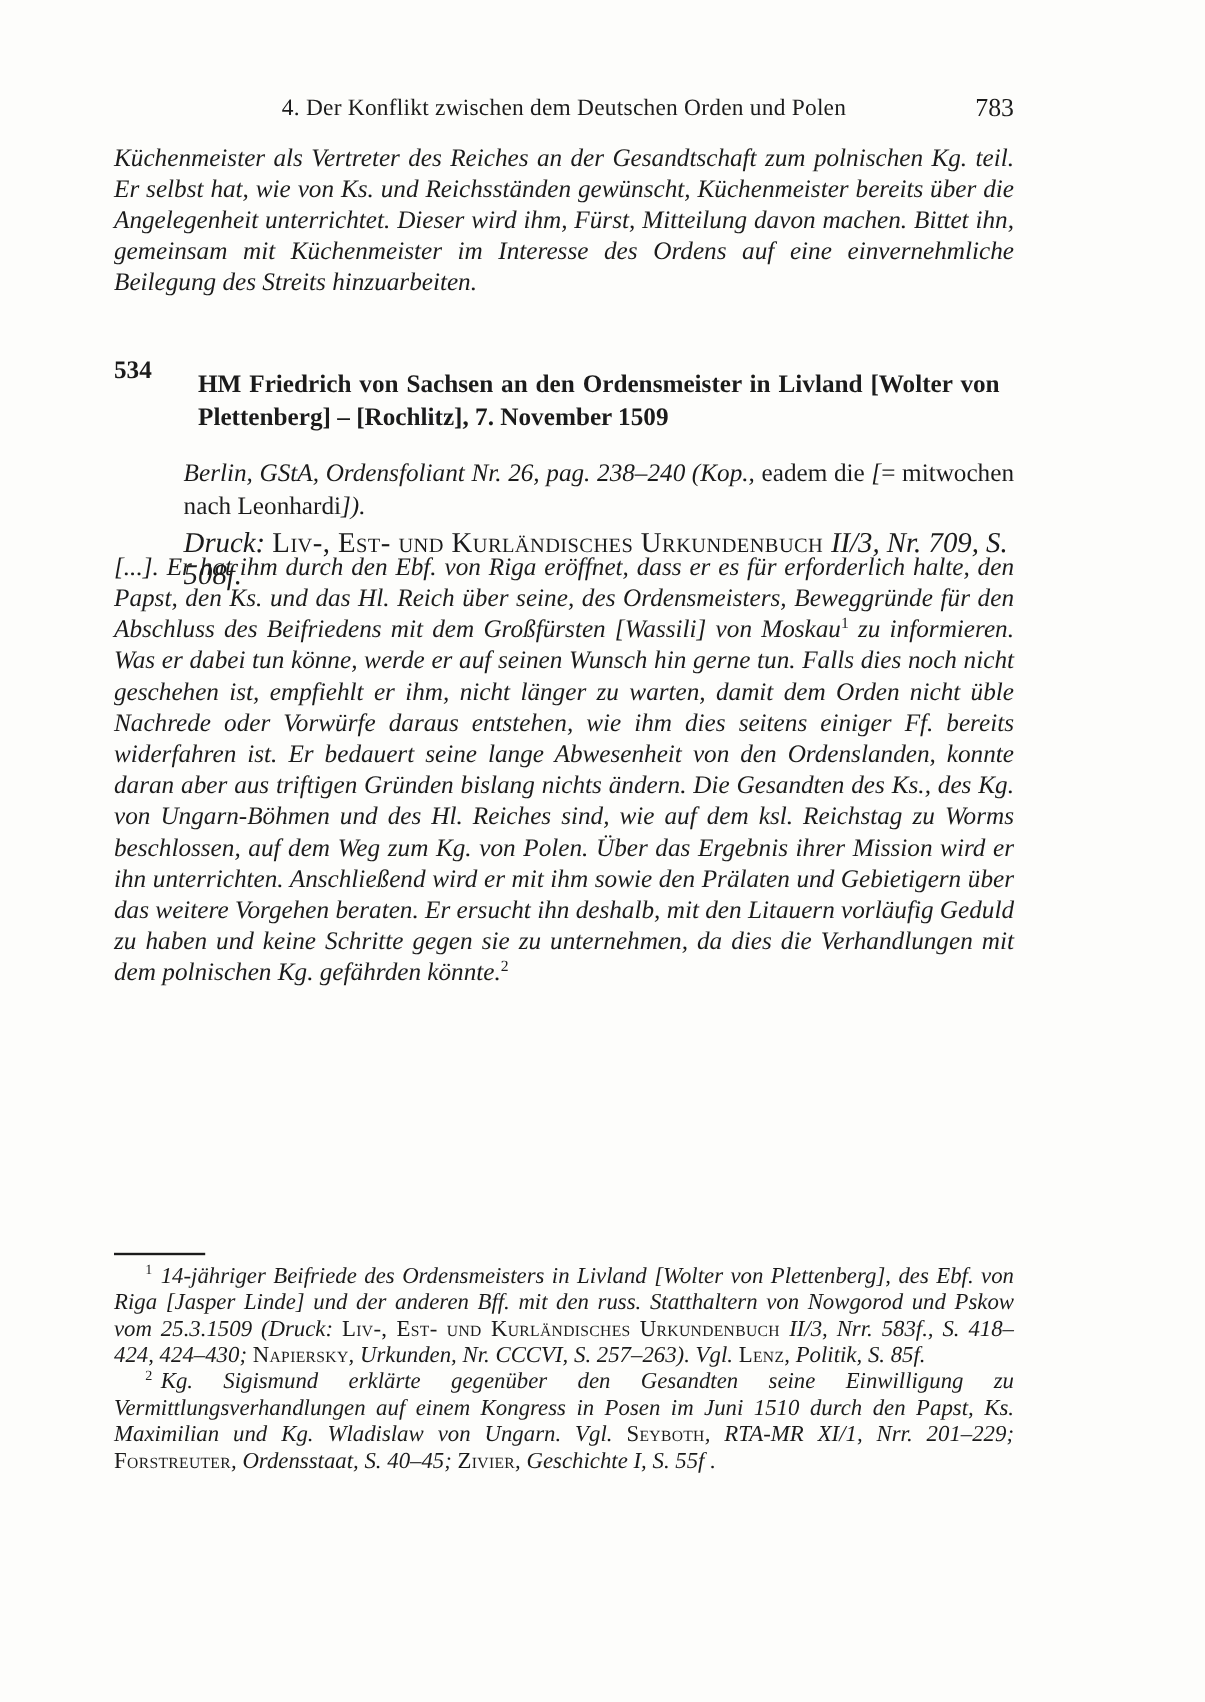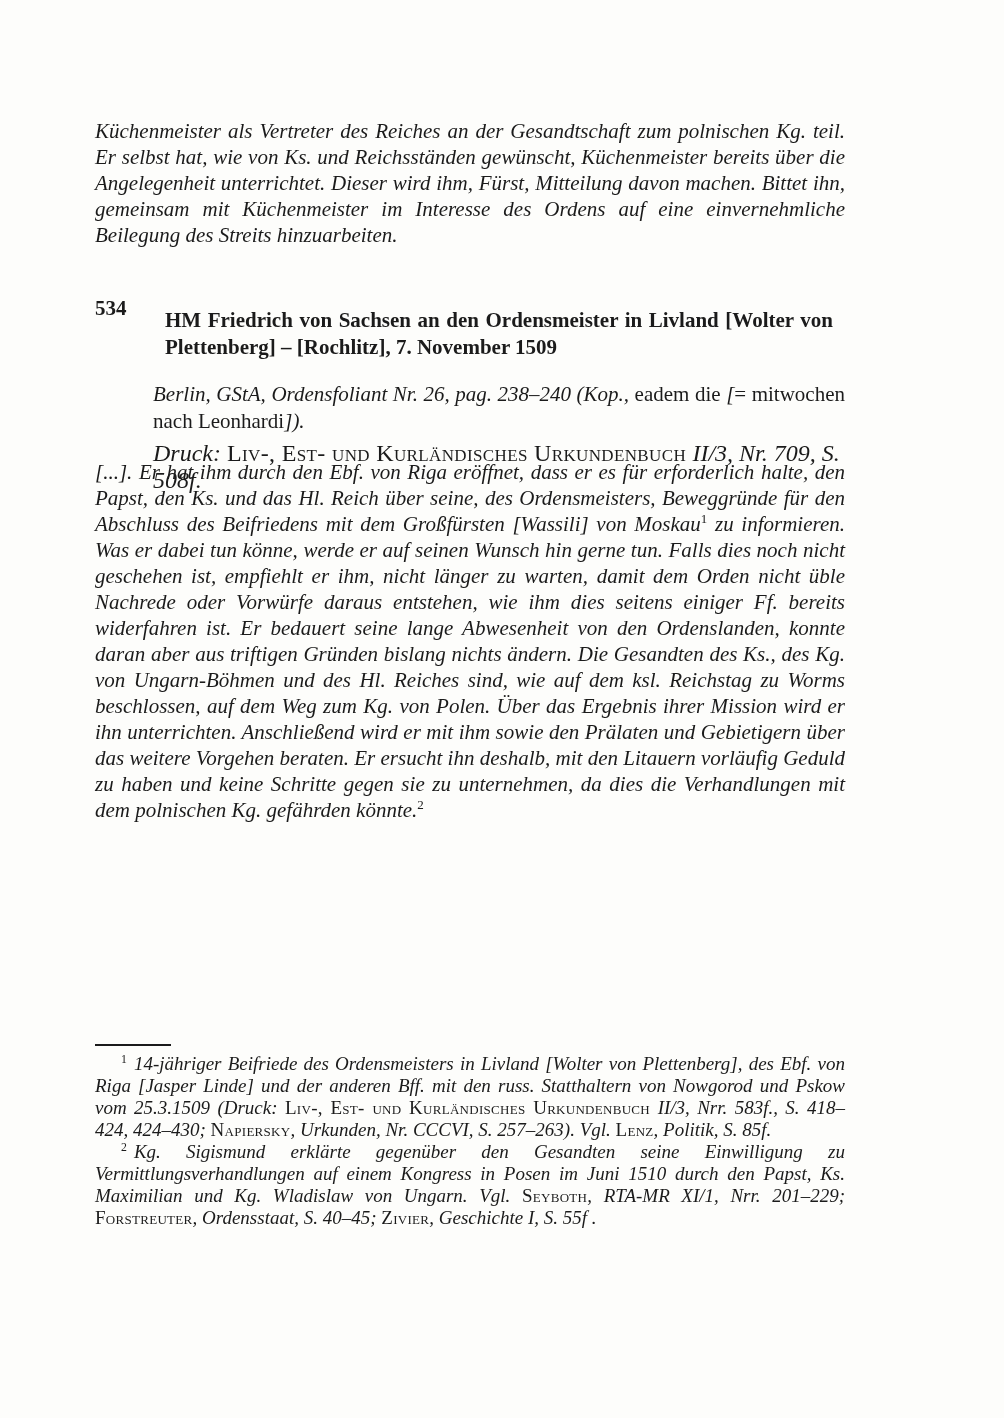--- a/index.html
+++ b/index.html
@@ -88,20 +88,24 @@
     font-style: normal; font-size: 0.62em;
     vertical-align: super; line-height: 0;
   }
   sup.fn-marker { margin-right: 7px; }
 </style>
 </head>
 <body>
 
 <div class="page">
 
+  <header class="running-header">
+    <div class="header-title">4. Der Konflikt zwischen dem Deutschen Orden und Polen</div>
+    <div class="page-number">783</div>
+  </header>
 
   <p class="intro"><span class="seg-i">Küchenmeister als Vertreter des Reiches an der Gesandtschaft zum polnischen Kg. teil. Er selbst hat, wie von Ks. und Reichsständen gewünscht, Küchenmeister bereits über die Angelegenheit unterrichtet. Dieser wird ihm, Fürst, Mitteilung davon machen. Bittet ihn, gemeinsam mit Küchenmeister im Interesse des Ordens auf eine einvernehmliche Beilegung des Streits hinzuarbeiten.</span></p>
 
   <section class="entry">
     <div class="entry-head">
       <div class="entry-number">534</div>
       <h2 class="entry-heading">HM Friedrich von Sachsen an den Ordensmeister in Livland [Wolter von Plettenberg] – [Rochlitz], 7. November 1509</h2>
     </div>
     <p class="archive-ref"><span class="seg-i">Berlin, GStA, Ordensfoliant Nr. 26, pag. 238–240 (Kop., </span><span class="seg-r">eadem die </span><span class="seg-i">[</span><span class="seg-r">= mitwochen nach Leonhardi</span><span class="seg-i">]).</span></p>
     <p class="print-ref"><span class="seg-i">Druck: </span><span class="seg-sc">Liv-, Est- und Kurländisches Urkundenbuch </span><span class="seg-i">II/3, Nr. 709, S. 508f.</span></p>

